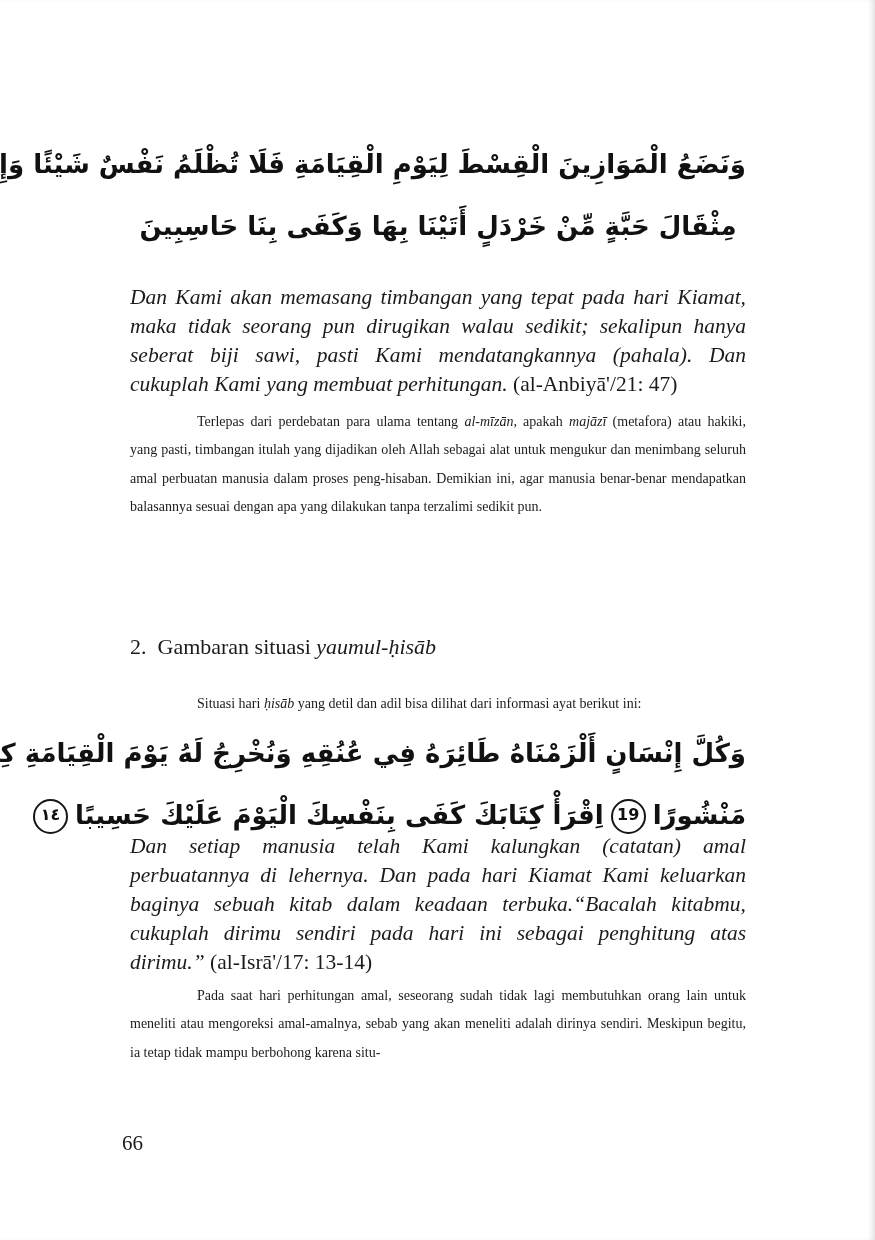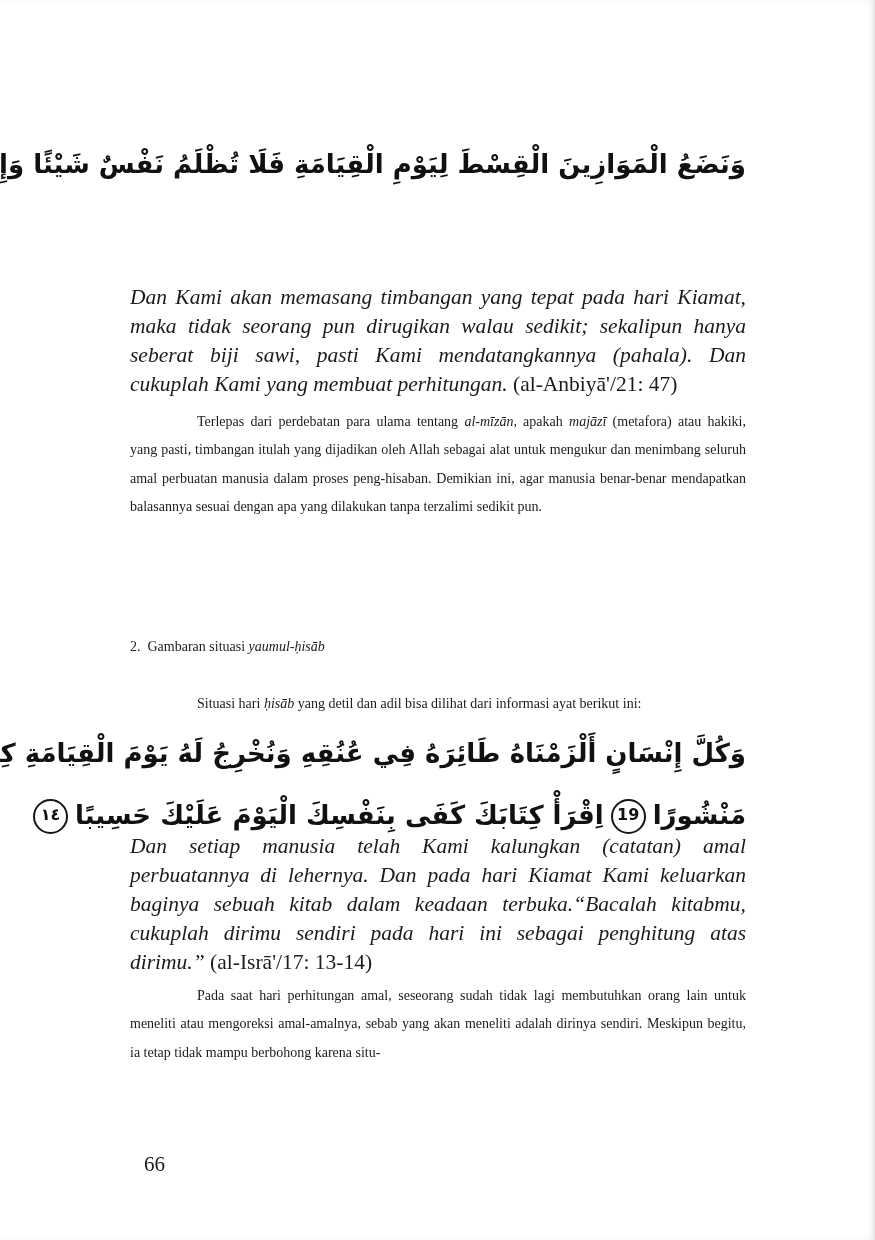--- a/index.html
+++ b/index.html
@@ -15,21 +15,21 @@
   .block{position:absolute;left:130px;width:616px;}
   .body-text{
     font-size:14px;line-height:28.4px;
     text-align:justify;
   }
   .indent{text-indent:67px;}
   .trans{
     font-size:21.5px;line-height:29px;
     text-align:justify;
   }
-  .heading{font-size:14px;line-height:28px;text-align:left;}
+  .heading{font-size:22px;line-height:28px;text-align:left;}
   .seg-i{font-style:italic;}
   .seg-r{font-style:normal;}
   .arabic{
     font-family:"DejaVu Sans",sans-serif;
     font-weight:bold;
     font-size:26px;line-height:62px;
     text-align:center;
     direction:rtl;
     color:#111111;
   }
@@ -39,33 +39,34 @@
     width:31px;height:31px;
     border:2.5px solid #161616;
     border-radius:50%;
     line-height:28px;
     font-size:16px;
     vertical-align:middle;
     margin:0 7px;
     white-space:nowrap;
   }
   .footer{
-    position:absolute;left:144px;top:1130px;width:616px;
+    position:absolute;left:122px;top:1130px;width:616px;
     display:flex;justify-content:space-between;align-items:flex-end;
-    font-size:21px;line-height:26px;margin-top:21px;
+    font-size:21px;line-height:26px;
   }
   .running-title{font-style:italic;}
 </style>
 </head>
 <body>
 
 <div class="page">
 
   <div class="block arabic" style="top:133px;" dir="rtl">
     <div class="aline">وَنَضَعُ الْمَوَازِينَ الْقِسْطَ لِيَوْمِ الْقِيَامَةِ فَلَا تُظْلَمُ نَفْسٌ شَيْئًا وَإِنْ كَانَ</div>
+    <div class="aline">مِثْقَالَ حَبَّةٍ مِّنْ خَرْدَلٍ أَتَيْنَا بِهَا وَكَفَى بِنَا حَاسِبِينَ</div>
   </div>
 
   <div class="block trans" style="top:283px;"><span class="seg-i">Dan Kami akan memasang timbangan yang tepat pada hari Kiamat, maka tidak seorang pun dirugikan walau sedikit; sekalipun hanya seberat biji sawi, pasti Kami mendatangkannya (pahala). Dan cukuplah Kami yang membuat perhitungan. </span><span class="seg-r">(al-Anbiyā'/21: 47)</span></div>
 
   <div class="block body-text indent" style="top:408px;"><span class="seg-r">Terlepas dari perdebatan para ulama tentang </span><span class="seg-i">al-mīzān</span><span class="seg-r">, apakah </span><span class="seg-i">majāzī</span><span class="seg-r"> (metafora) atau hakiki, yang pasti, timbangan itulah yang dijadikan oleh Allah sebagai alat untuk mengukur dan menimbang seluruh amal perbuatan manusia dalam proses peng-hisaban. Demikian ini, agar manusia benar-benar mendapatkan balasannya sesuai dengan apa yang dilakukan tanpa terzalimi sedikit pun.</span></div>
 
   <div class="block heading" style="top:633px;"><span class="seg-r">2. &nbsp;Gambaran situasi </span><span class="seg-i">yaumul-ḥisāb</span></div>
 
   <div class="block body-text indent" style="top:690px;"><span class="seg-r">Situasi hari </span><span class="seg-i">ḥisāb</span><span class="seg-r"> yang detil dan adil bisa dilihat dari informasi ayat berikut ini:</span></div>
 

